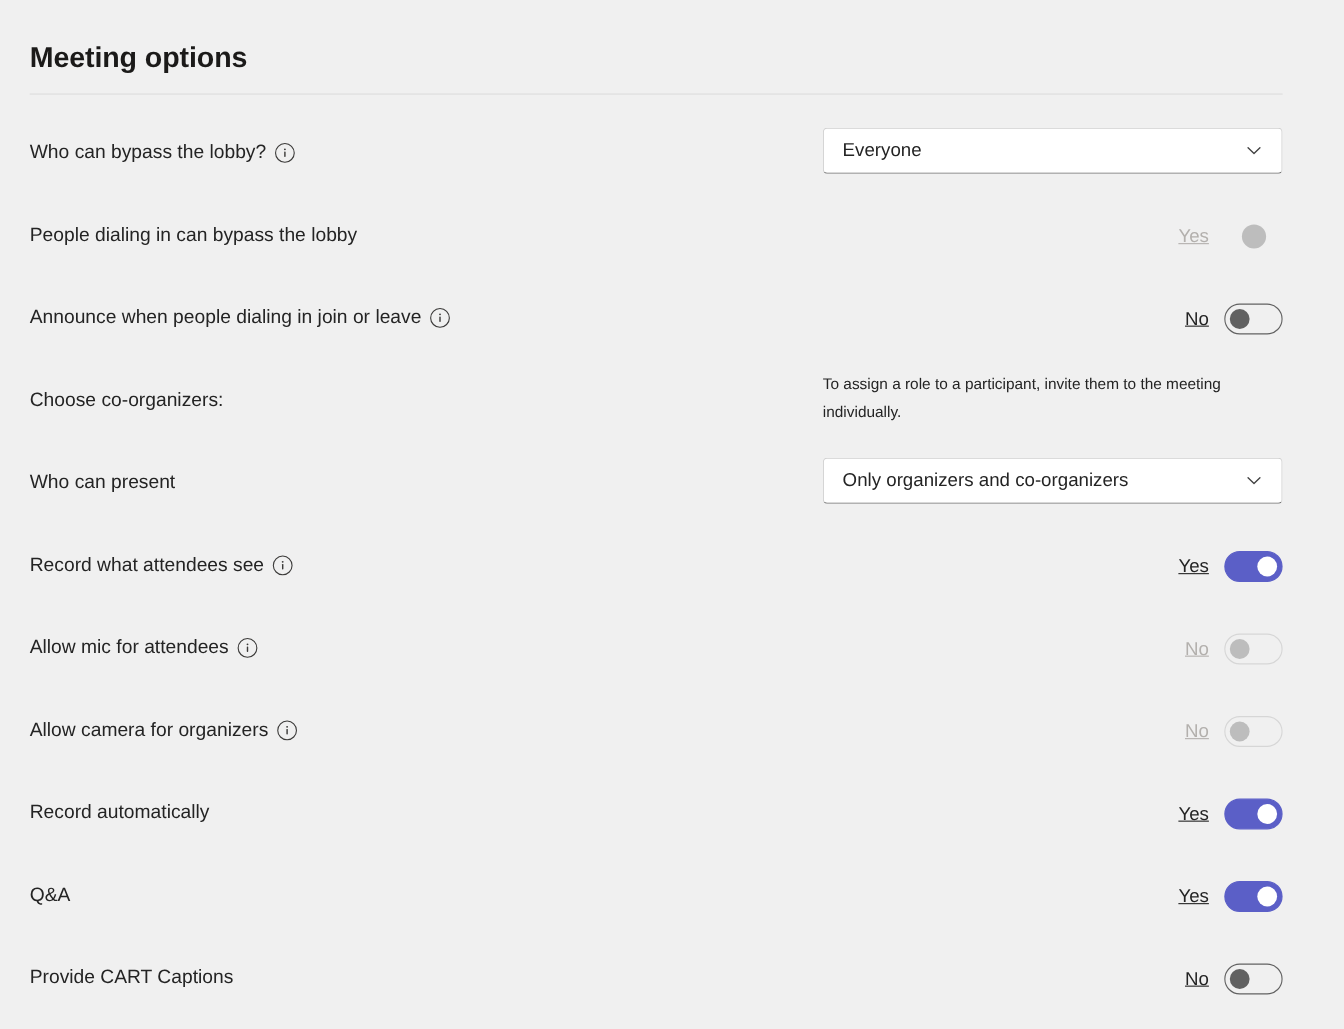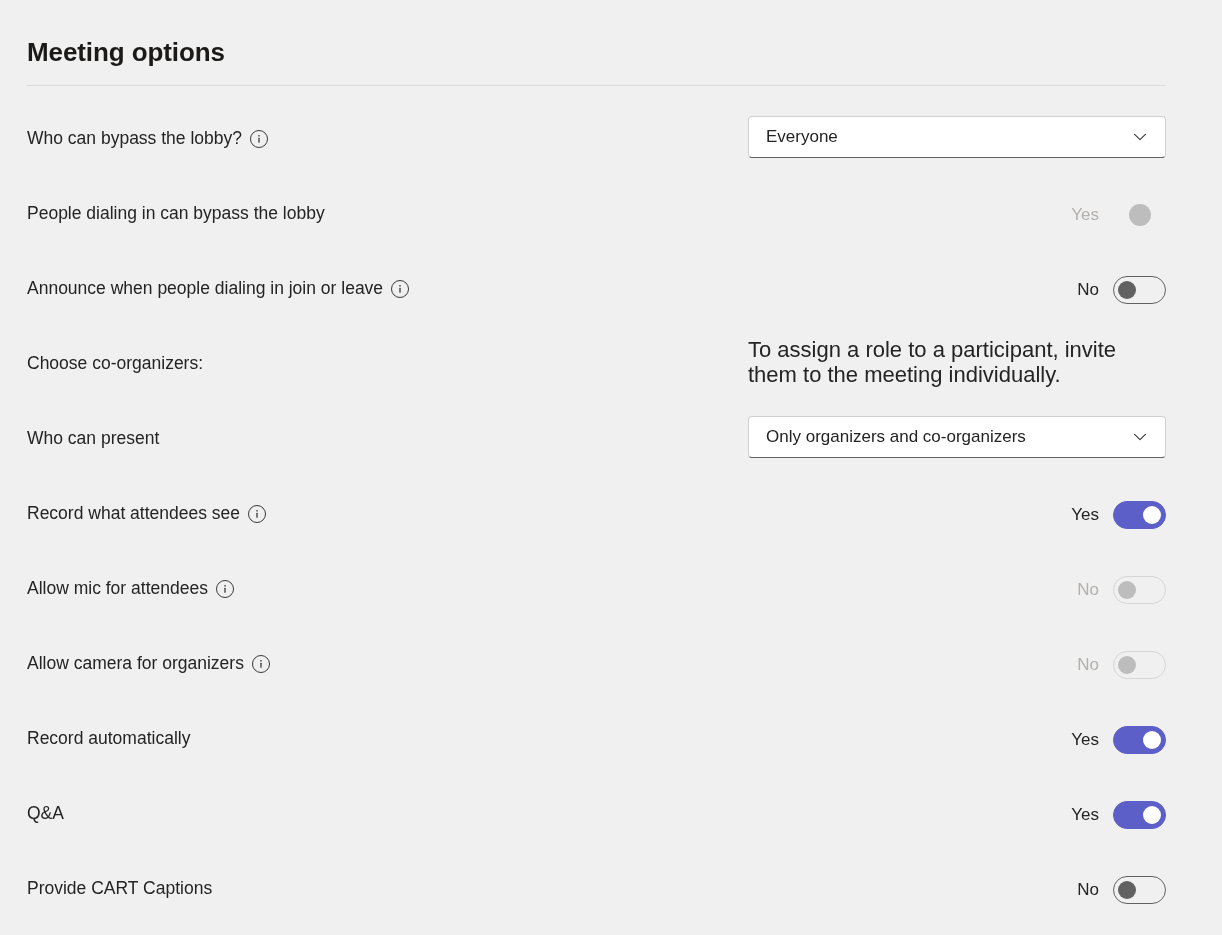--- a/index.html
+++ b/index.html
@@ -144,20 +144,21 @@
     align-items: center;
     gap: 14px;
   }
 
   .switch-state {
     font-size: 17px;
     color: #242424;
     text-align: right;
     min-width: 32px;
     white-space: nowrap;
+    text-decoration: underline;
   }
   .switch-state.dim { color: #b3b0ad; }
 
   .switch {
     position: relative;
     width: 53px;
     height: 28px;
     border-radius: 999px;
     box-sizing: border-box;
     cursor: pointer;
@@ -212,21 +213,21 @@
     left: 50%;
     transform: translate(-50%, -50%);
     width: 22px;
     height: 22px;
     background: #bdbdbd;
   }
 
   
   .helper-text {
     width: 418px;
-    font-size: 22px;
+    font-size: 14px;
     line-height: 25px;
     color: #242424;
     padding-top: 16px;
     text-align: left;
   }
 </style>
 </head>
 <body>
 
 <div class="page">

